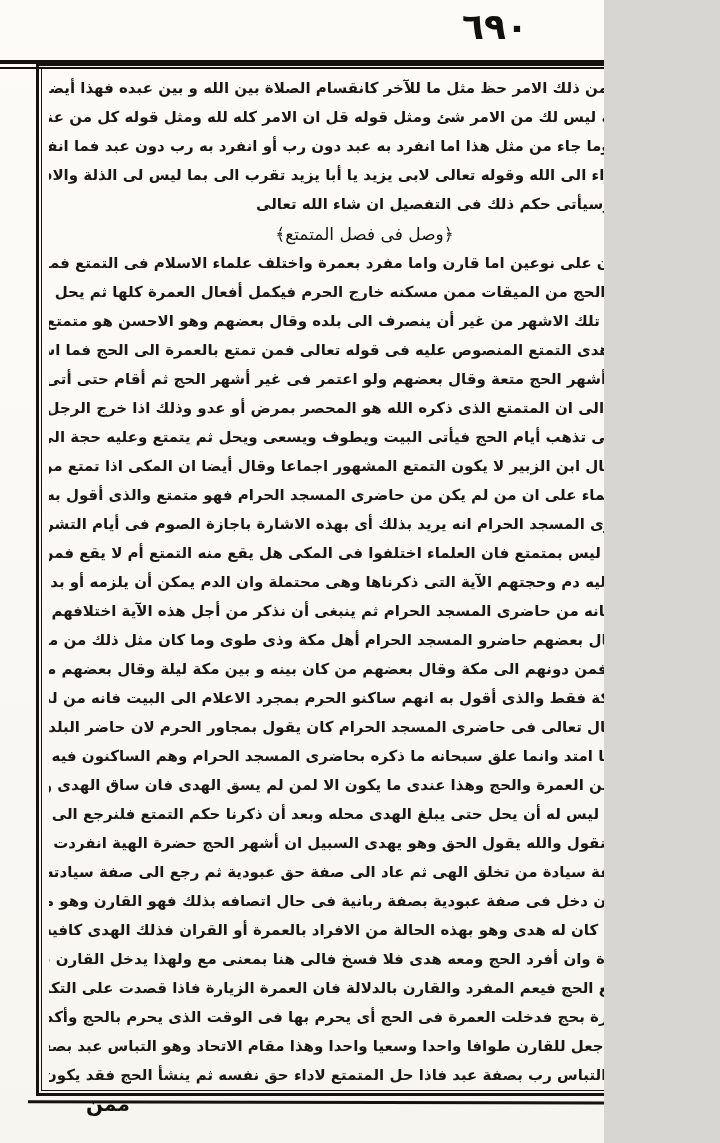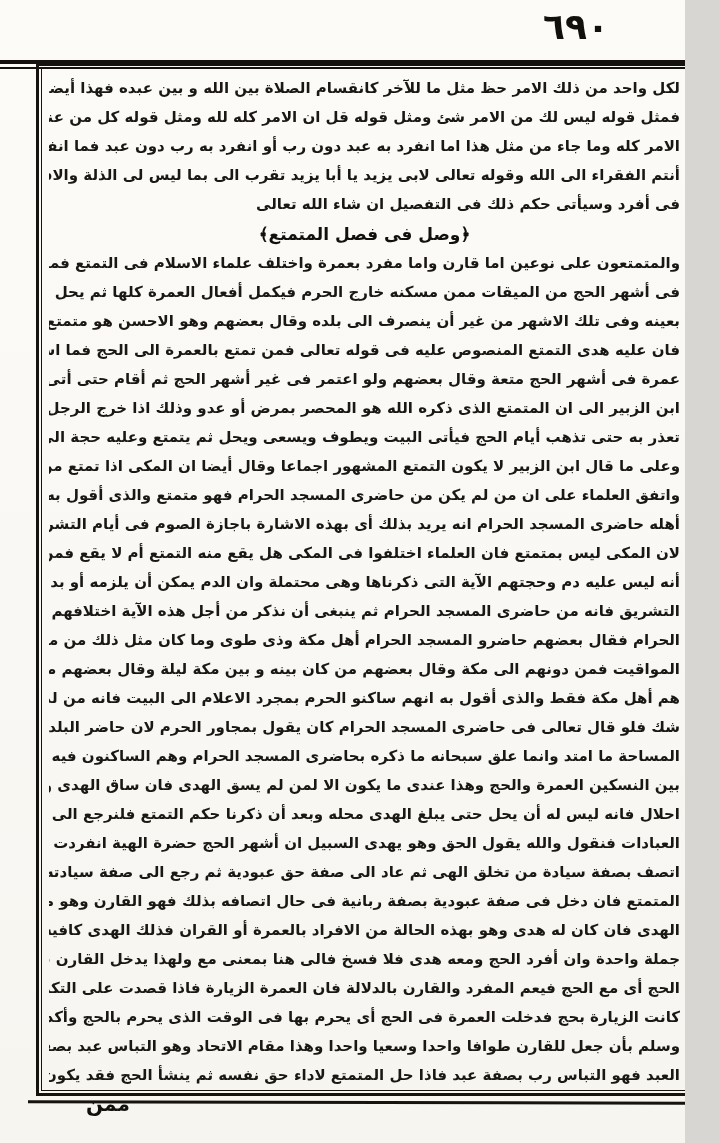--- a/index.html
+++ b/index.html
@@ -1,18 +1,18 @@
 <!DOCTYPE html>
 <html lang="ar"><head>
 <meta charset="utf-8">
 <style>
   html,body{margin:0;padding:0;background:#d8d6d2;}
   .page{
     position:relative;
-    width:685px;height:1143px;
+    width:604px;height:1143px;
     background:linear-gradient(180deg,#fcfbf8 0%,#f9f8f4 55%,#f6f5f0 100%);
     overflow:hidden;
     font-family:"DejaVu Sans","Liberation Sans",sans-serif;
     color:#191613;
   }
   .page-number{
     position:absolute;top:6px;right:76px;
     font-size:36px;font-weight:bold;letter-spacing:3px;
     color:#12100d;
   }
@@ -43,21 +43,21 @@
   .line{
     height:29px;line-height:29px;font-size:15px;
     text-align:justify;text-align-last:justify;text-justify:inter-word;
     white-space:nowrap;overflow:hidden;
     color:#1b1814;
   }
   .para-1 .line:last-child{text-align-last:right;}
   .heading-row{
     height:30px;line-height:30px;
     text-align-last:center;
-    font-size:17px;font-weight:bold;color:#12100d;
+    font-size:17px;font-weight:normal;color:#12100d;
   }
 </style>
 </head>
 <body>
 
 <div class="page">
 
   <div class="page-number">٦٩٠</div>
 
   <div class="top-rule"></div>

